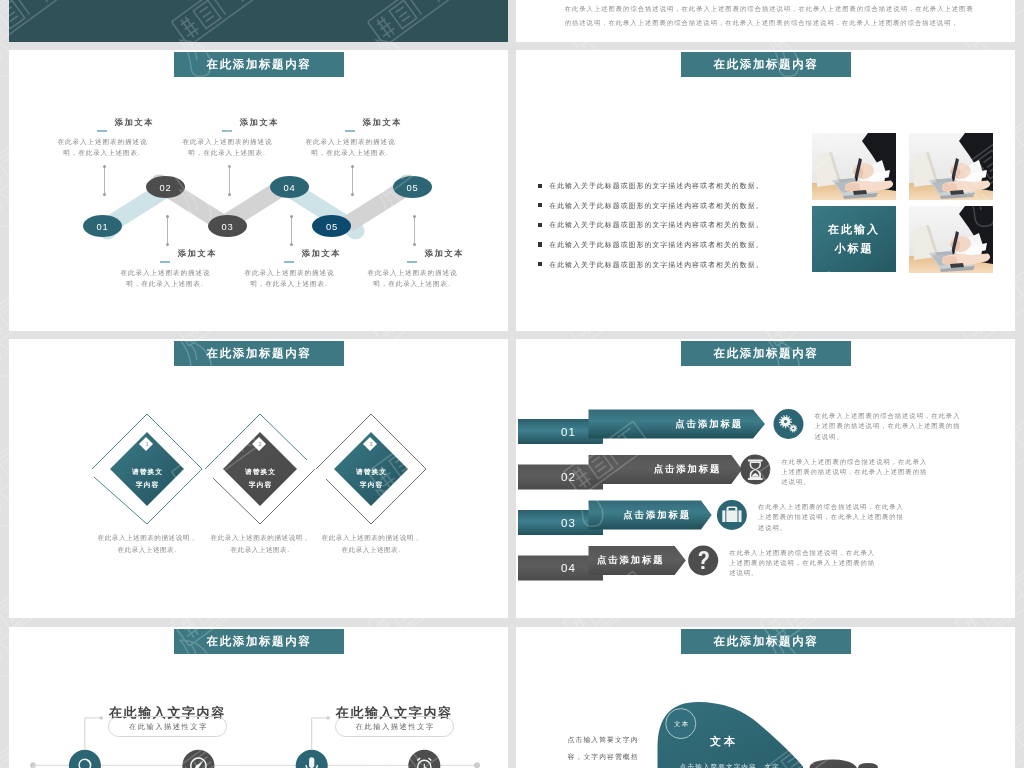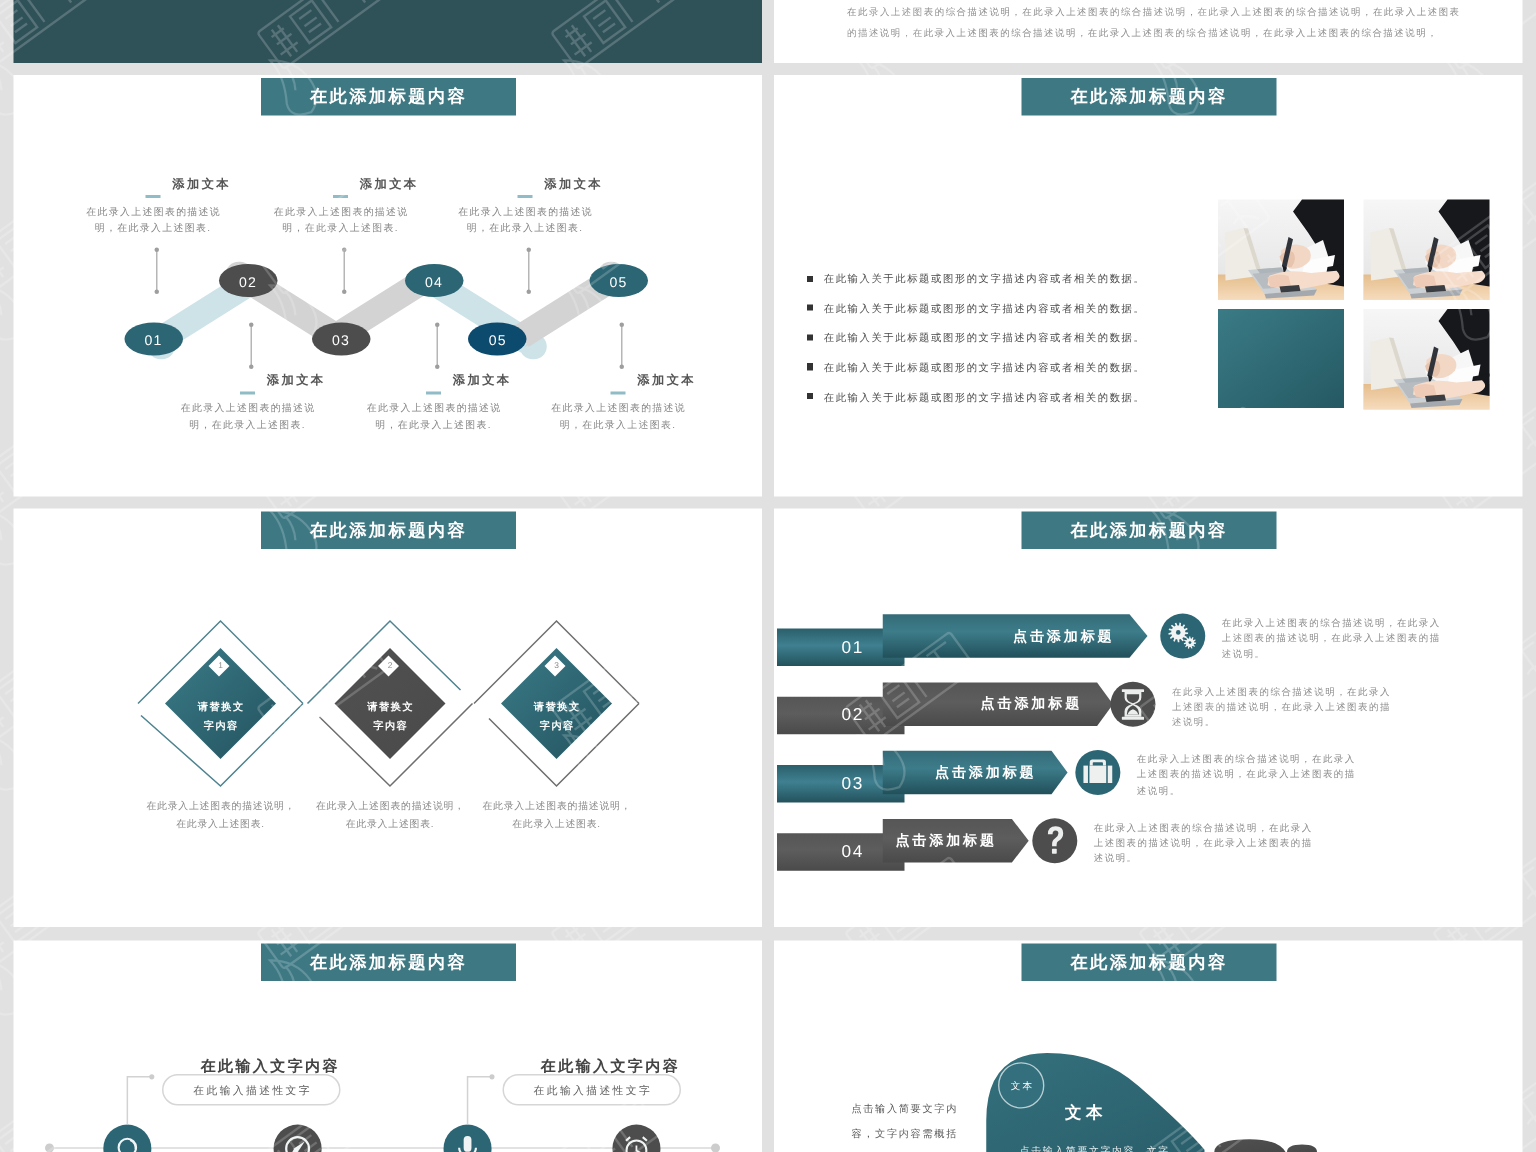--- a/index.html
+++ b/index.html
@@ -54,21 +54,21 @@
   #s4 .banner{left:165px;top:2px;width:170px;}
   .a-num{position:absolute;display:flex;align-items:center;justify-content:center;
          color:#fff;font-size:11.5px;letter-spacing:1.1px;text-indent:1.1px;}
   .a-arrow{position:absolute;display:flex;align-items:center;justify-content:flex-end;
            color:#fff;font-size:9.4px;font-weight:bold;letter-spacing:1.9px;}
   .a-tx{position:absolute;font-size:6.3px;line-height:10.4px;color:#8a8a8a;letter-spacing:1.0px;}
 
   
   #s5{left:9px;top:627px;width:499px;height:141px;}
   #s5 .banner{left:165px;top:2px;width:170px;}
-  .tl-t{position:absolute;font-size:10px;color:#444;letter-spacing:1.6px;text-indent:1.6px;text-align:right;font-weight:bold;}
+  .tl-t{position:absolute;font-size:13px;color:#444;letter-spacing:1.6px;text-indent:1.6px;text-align:center;font-weight:bold;}
   .tl-p{position:absolute;border:1px solid #d6d6d6;border-radius:12px;
         display:flex;align-items:center;justify-content:center;
         font-size:7.2px;color:#5d5d5d;letter-spacing:1.6px;text-indent:1.6px;}
 
   
   #s6{left:516px;top:627px;width:499px;height:141px;}
   #s6 .banner{left:165px;top:2px;width:170px;}
   .lf-txt{position:absolute;font-size:6.8px;line-height:17px;color:#555;letter-spacing:1.1px;}
   .lf-badge{position:absolute;text-align:center;color:#fff;font-size:6.4px;letter-spacing:1.4px;text-indent:1.4px;}
   .lf-title{position:absolute;color:#fff;font-size:11px;font-weight:bold;letter-spacing:3px;text-indent:3px;}
@@ -234,20 +234,24 @@
           <use href="#photo" x="296" y="83"></use>
         </g>
       <g>
           <use href="#photo" x="393" y="83"></use>
         </g>
       <g>
           <use href="#photo" x="393" y="156"></use>
         </g>
       <rect x="296" y="156" width="84" height="66" fill="url(#tealbg)"></rect>
     </svg>
+    <div class="tealbox" style="left:296px;top:156px;width:84px;height:66px;">
+      <span>在此输入</span>
+      <span>小标题</span>
+    </div>
   </div>
   <div class="slide" id="s3">
     <div class="banner">在此添加标题内容</div>
     <svg class="dmsvg" width="498" height="279" viewBox="0 0 498 279">
       <defs>
         <linearGradient id="dg1" x1="0" y1="0" x2="1" y2="1">
           <stop offset="0" stop-color="#3a7b88"></stop>
             <stop offset="1" stop-color="#23535e"></stop>
         </linearGradient>
         <linearGradient id="dg2" x1="0" y1="0" x2="1" y2="1">

